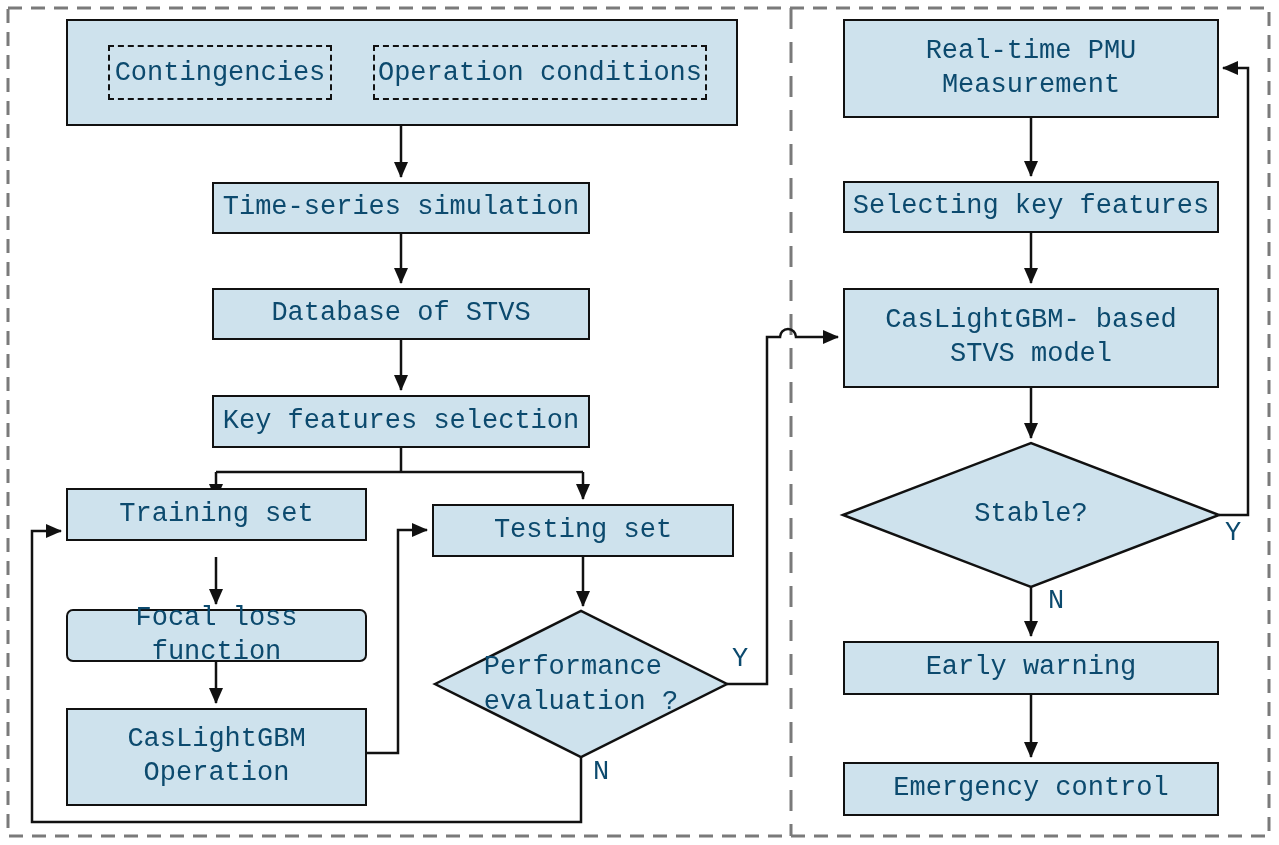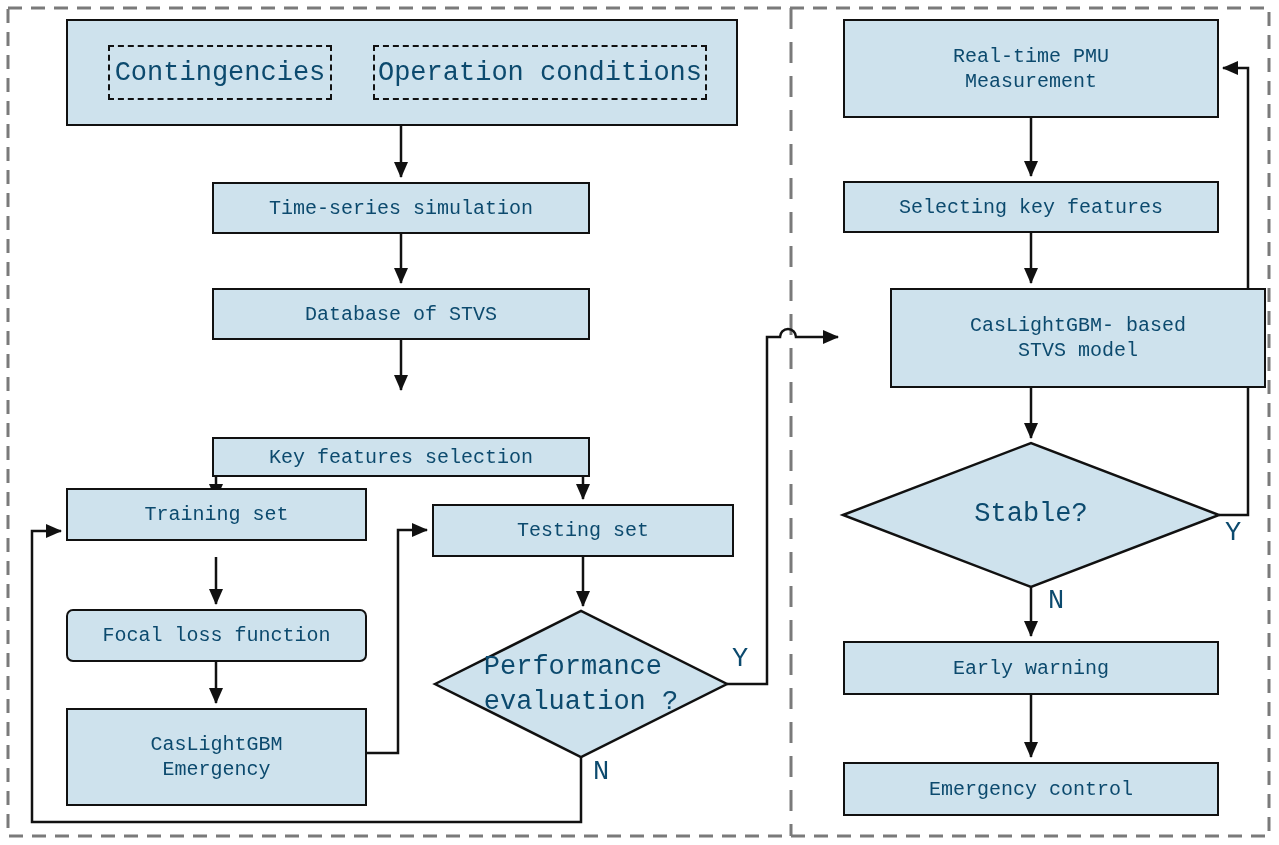--- a/index.html
+++ b/index.html
@@ -6,21 +6,21 @@
   .canvas{
     position:relative;width:1279px;height:845px;background:#ffffff;
     font-family:Liberation Mono, monospace;color:#0c4a6e;
     overflow:hidden;
   }
   svg.wires{position:absolute;left:0;top:0;z-index:1;}
   .node{
     position:absolute;z-index:2;box-sizing:border-box;
     background:#cee2ed;border:2.5px solid #111111;
     display:flex;align-items:center;justify-content:center;
-    text-align:center;font-size:20px;line-height:1.25;white-space:pre-line;
+    text-align:center;font-size:27px;line-height:1.25;white-space:pre-line;
   }
   .dashed-node{
     position:absolute;z-index:3;box-sizing:border-box;
     background:transparent;border:2.5px dashed #111111;
     display:flex;align-items:center;justify-content:center;
     text-align:center;font-size:27px;white-space:pre-line;
   }
   .dlabel{
     position:absolute;z-index:3;display:flex;align-items:center;justify-content:center;
     text-align:left;font-size:27px;line-height:1.3;white-space:pre-line;pointer-events:none;
@@ -71,43 +71,43 @@
   </svg>
 
   <div class="node" style="left:66px;top:19px;width:672px;height:107px;"></div>
   <div class="dashed-node" style="left:108px;top:45px;width:224px;height:55px;">Contingencies</div>
   <div class="dashed-node" style="left:373px;top:45px;width:334px;height:55px;">Operation conditions</div>
 
   <div class="node" style="left:212px;top:182px;width:378px;height:52px;">Time-series simulation</div>
 
   <div class="node" style="left:212px;top:288px;width:378px;height:52px;">Database of STVS</div>
 
-  <div class="node" style="left:212px;top:395px;width:378px;height:40px;margin-top:42px;">Key features selection</div>
+  <div class="node" style="left:212px;top:395px;width:378px;height:53px;">Key features selection</div>
 
   <div class="node" style="left:66px;top:488px;width:301px;height:53px;">Training set</div>
 
   <div class="node" style="left:432px;top:504px;width:302px;height:53px;">Testing set</div>
 
   <div class="node" style="left:66px;top:609px;width:301px;height:53px;border-radius:7px;">Focal loss function</div>
 
   <div class="node" style="left:66px;top:708px;width:301px;height:98px;">CasLightGBM
-Emergency</div>
+Operation</div>
 
   <div class="dlabel" style="left:460px;top:622px;width:242px;height:126px;">Performance
 evaluation ?</div>
 
   <div class="yn" style="left:732px;top:644px;">Y</div>
   <div class="yn" style="left:593px;top:757px;">N</div>
 
   <div class="node" style="left:843px;top:19px;width:376px;height:99px;">Real-time PMU
 Measurement</div>
 
   <div class="node" style="left:843px;top:181px;width:376px;height:52px;">Selecting key features</div>
 
-  <div class="node" style="left:843px;top:288px;width:376px;height:100px;margin-left:47px;">CasLightGBM- based
+  <div class="node" style="left:843px;top:288px;width:376px;height:100px;">CasLightGBM- based
 STVS model</div>
 
   <div class="dlabel" style="left:931px;top:477px;width:200px;height:76px;">Stable?</div>
 
   <div class="yn" style="left:1225px;top:518px;">Y</div>
   <div class="yn" style="left:1048px;top:586px;">N</div>
 
   <div class="node" style="left:843px;top:641px;width:376px;height:54px;">Early warning</div>
 
   <div class="node" style="left:843px;top:762px;width:376px;height:54px;">Emergency control</div>

